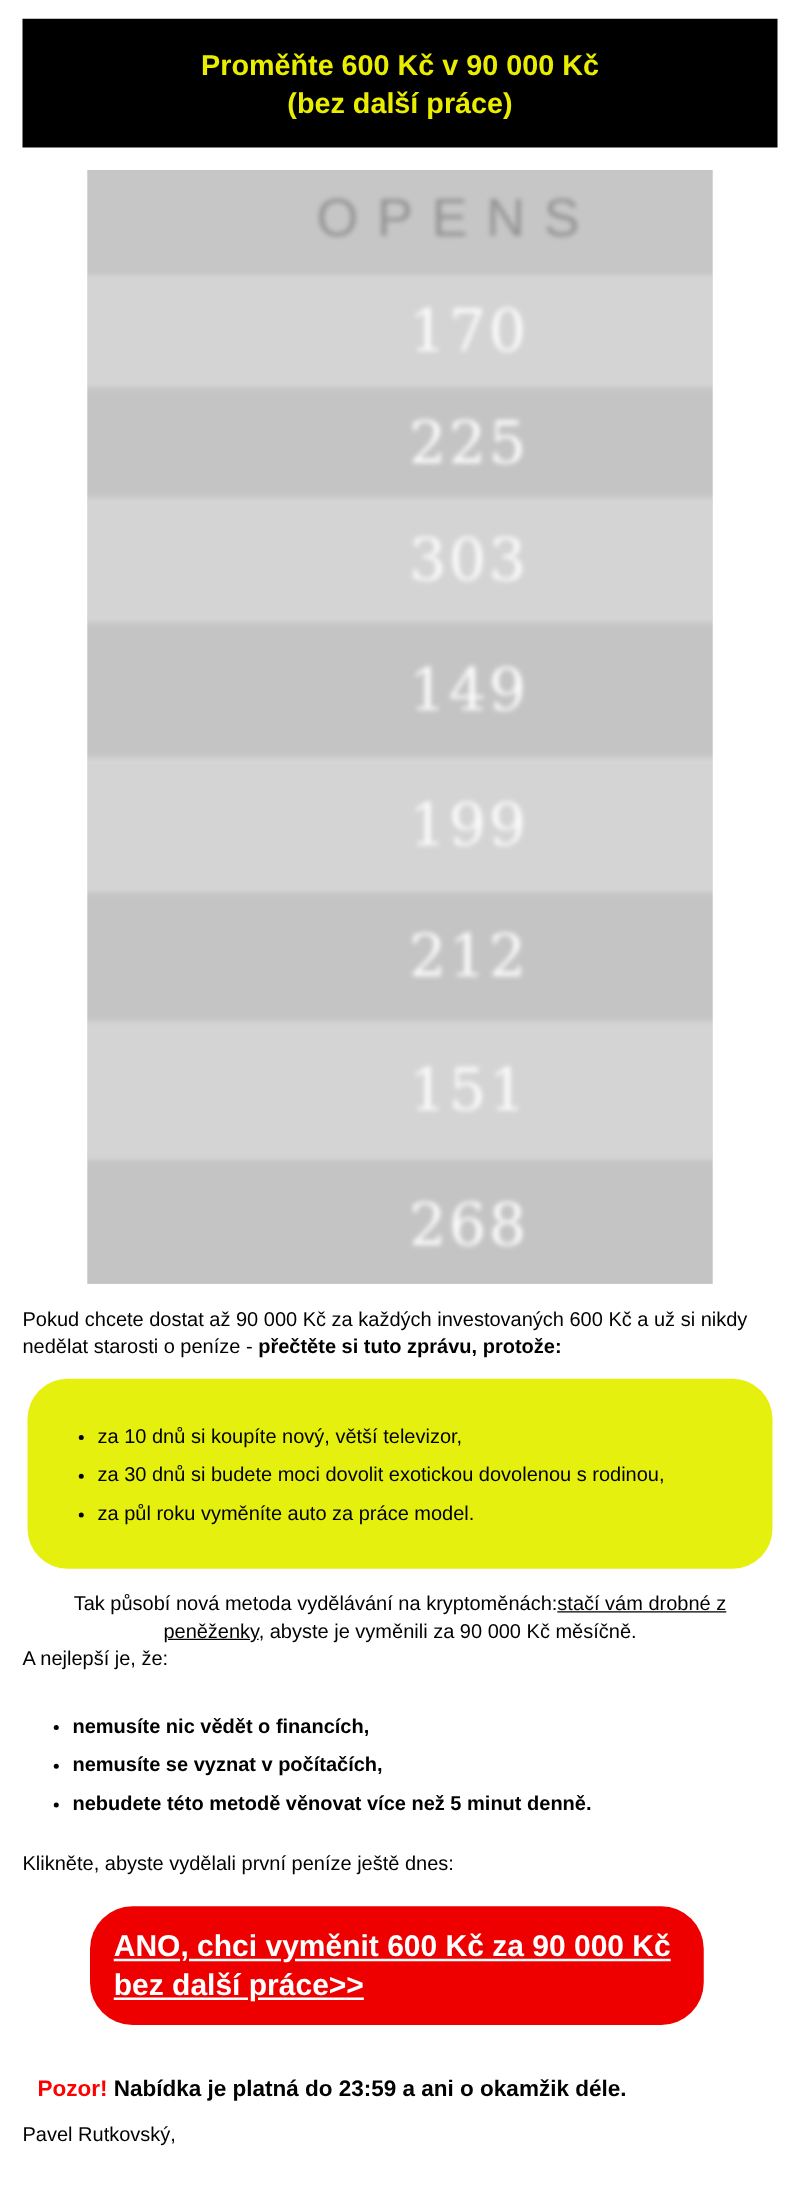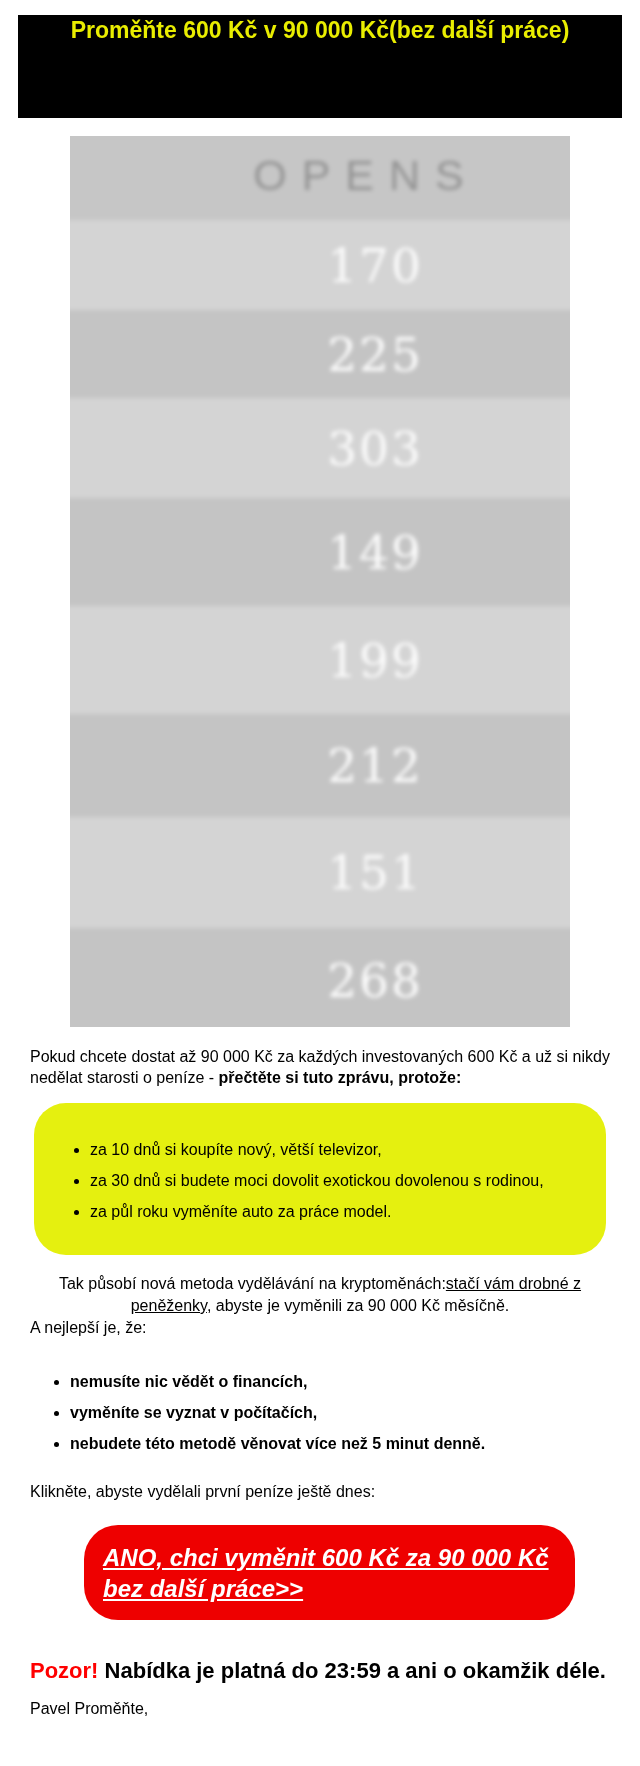--- a/index.html
+++ b/index.html
@@ -1,59 +1,59 @@
 <!DOCTYPE html>
 <html><head>
 <meta charset="utf-8">
 <style>
   html,body{margin:0;padding:0;background:#ffffff;}
   body{width:640px;font-family:"Liberation Sans", sans-serif;color:#000000;}
   .page{width:640px;min-height:1766px;overflow:hidden;}
 
   
   .banner{margin:15px 18px 0;height:103px;background:#000000;
-    display:flex;flex-direction:row;justify-content:center;text-align:center;}
+    display:flex;flex-direction:column;justify-content:center;text-align:center;}
   .banner-line{color:#e9ed00;font-size:23px;font-weight:bold;line-height:30px;}
 
   
   .fake-image{width:500px;height:891px;margin:18px auto 0;overflow:hidden;position:relative;background:#cbcbcb;}
   .blur-wrap{position:absolute;left:-5px;top:-5px;right:-5px;bottom:-5px;
     display:flex;flex-direction:column;filter:blur(2.3px);}
   .fi-row{display:flex;align-items:center;justify-content:center;}
   .fi-head{height:89px;background:#c6c6c6;}
   .fi-head span{font-family:"Liberation Sans",sans-serif;font-size:43px;color:#949494;
     letter-spacing:15px;padding-left:92px;filter:blur(0.5px);}
   .fi-num{font-family:"DejaVu Serif",serif;font-size:47px;color:#fcfcfc;letter-spacing:2px;}
   .fi-row .fi-num{padding-left:110px;}
   .r1{height:90px;} .r2{height:88px;} .r3{height:100px;} .r4{height:108px;}
   .r5{height:108px;} .r6{height:103px;} .r7{height:111px;} .r8{height:104px;}
   .shade-light{background:#d4d4d4;}
   .shade-dark{background:#c4c4c4;}
 
   
-  .content{padding:0 30px;font-size:16px;line-height:21px;}
+  .content{padding:0 18px;font-size:16px;line-height:21px;}
   .p-intro{margin:19px 0 0;}
   .ybox{margin:15px 4px 0;background:#e5f00f;padding:36px 20px 33px 16px;border-radius:32px;}
   .ybox ul{margin:0;padding:0 0 0 40px;list-style:disc;}
   .ybox li + li{margin-top:10px;}
   .p-method{margin:18px 0 0;line-height:22px;text-align:center;}
   .p-method a{color:#000000;text-decoration:underline;cursor:pointer;}
   .p-best{margin:0 0 0;}
   .plain-list{margin:33px 0 0;padding:0 0 0 40px;list-style:disc;font-weight:bold;}
   .plain-list li + li{margin-top:10px;}
   .p-cta{margin:27px 0 0;}
 
   
   .cta-button{display:flex;align-items:center;margin:23px 0 0 54px;width:491px;height:95px;
     background:#ee0000;border-radius:34px;box-sizing:border-box;padding-left:19px;
-    cursor:pointer;text-decoration:none;font-style:italic;}
+    cursor:pointer;text-decoration:none;}
   .cta-button span{display:block;width:462px;color:#ffffff;font-size:24px;font-weight:bold;
     line-height:31px;text-decoration:underline;}
 
-  .p-warning{margin:40px 0 0;font-size:22px;font-weight:bold;line-height:22px;}
+  .p-warning{margin:40px 12px 0;font-size:18px;font-weight:bold;line-height:22px;}
   .warn-prefix{color:#ff0000;}
   .signature{margin:16px 0 0;padding-bottom:13px;}
   .signature div{line-height:21px;}
 </style>
 </head>
 <body>
 
 <div class="page">
 
   <div class="banner">
@@ -104,30 +104,30 @@
         <li>za půl roku vyměníte auto za práce model.</li>
       </ul>
     </div>
 
     <p class="p-method"><span>Tak působí nová metoda vydělávání na kryptoměnách:</span><a>stačí vám drobné z peněženky</a><span>, abyste je vyměnili za 90 000 Kč měsíčně.</span></p>
 
     <p class="p-best">A nejlepší je, že:</p>
 
     <ul class="plain-list">
       <li>nemusíte nic vědět o financích,</li>
-      <li>vyměníte se vyznat v počítačích,</li>
+      <li>nemusíte se vyznat v počítačích,</li>
       <li>nebudete této metodě věnovat více než 5 minut denně.</li>
     </ul>
 
     <p class="p-cta">Klikněte, abyste vydělali první peníze ještě dnes:</p>
 
     <a class="cta-button">
       <span>ANO, chci vyměnit 600 Kč za 90 000 Kč bez další práce&gt;&gt;</span>
     </a>
 
     <p class="p-warning"><span class="warn-prefix">Pozor!</span><span> Nabídka je platná do 23:59 a ani o okamžik déle.</span></p>
 
     <div class="signature">
-      <div>Pavel Proměňte,</div>
+      <div>Pavel Rutkovský,</div>
     </div>
 
   </div>
 </div>
 
 </body></html>

